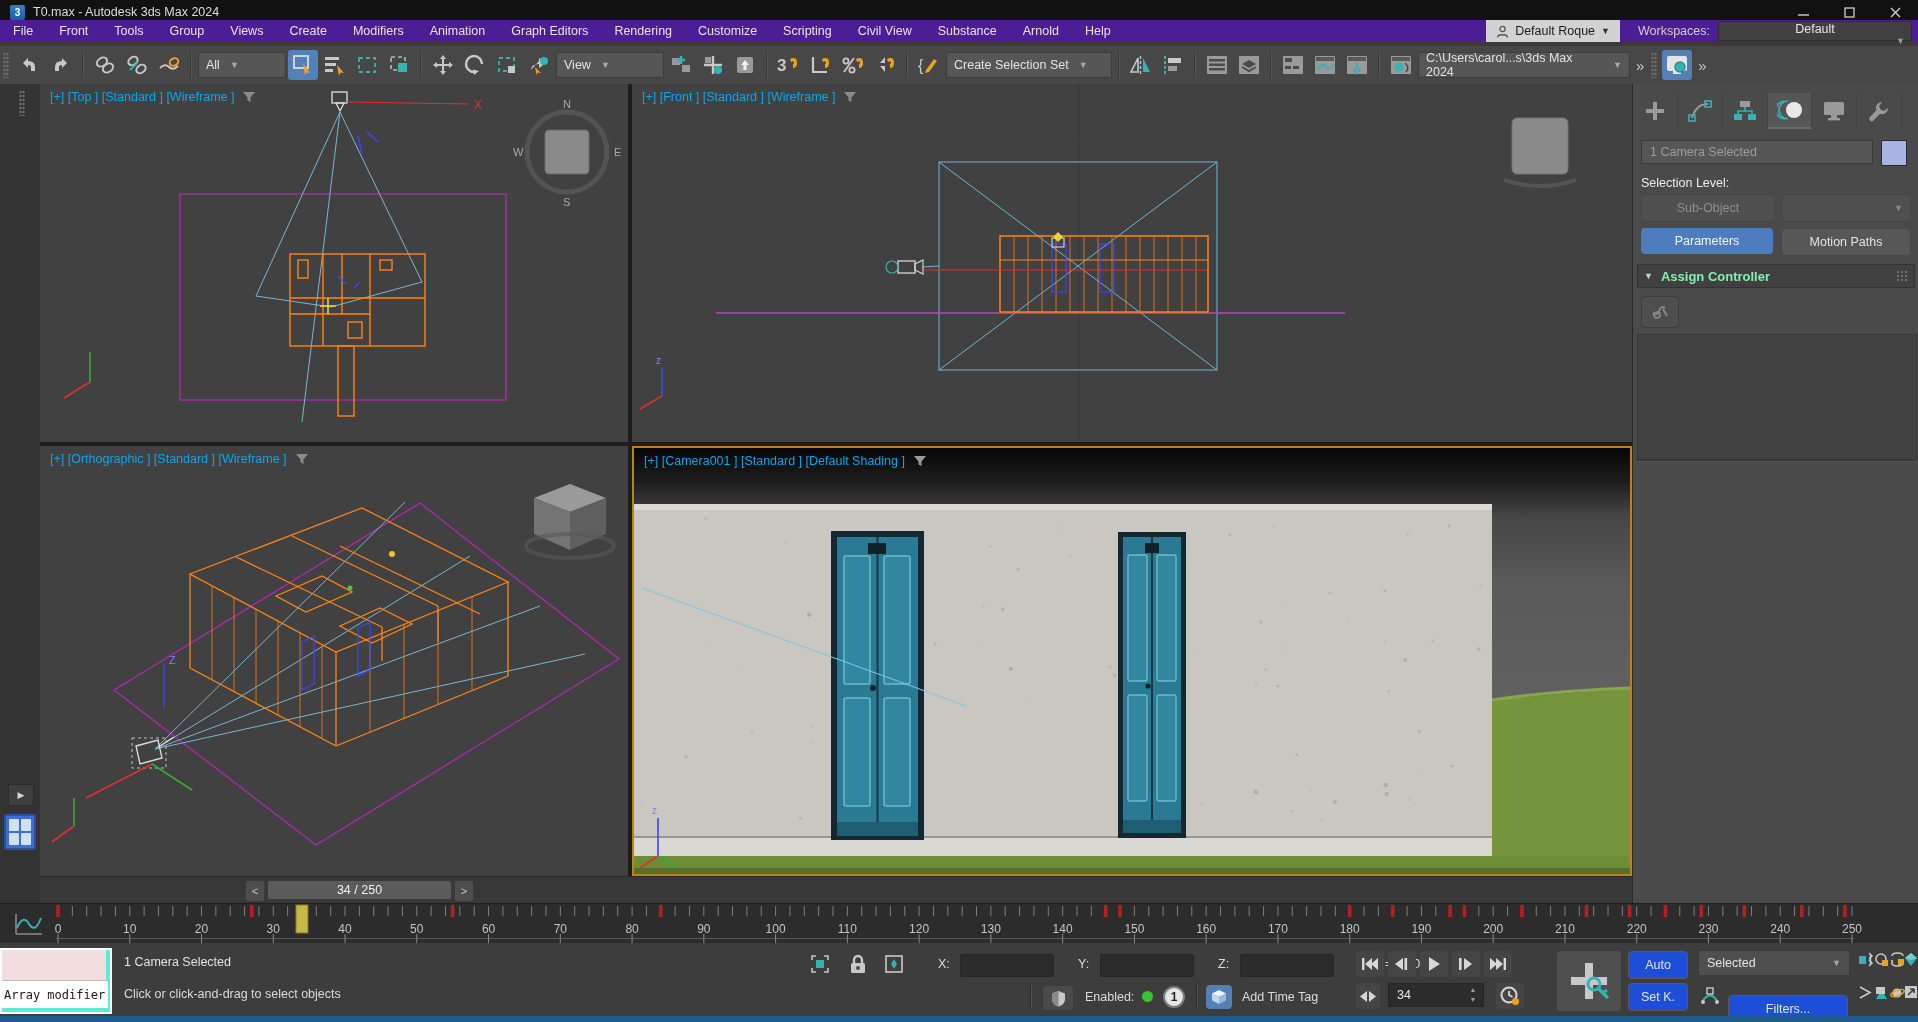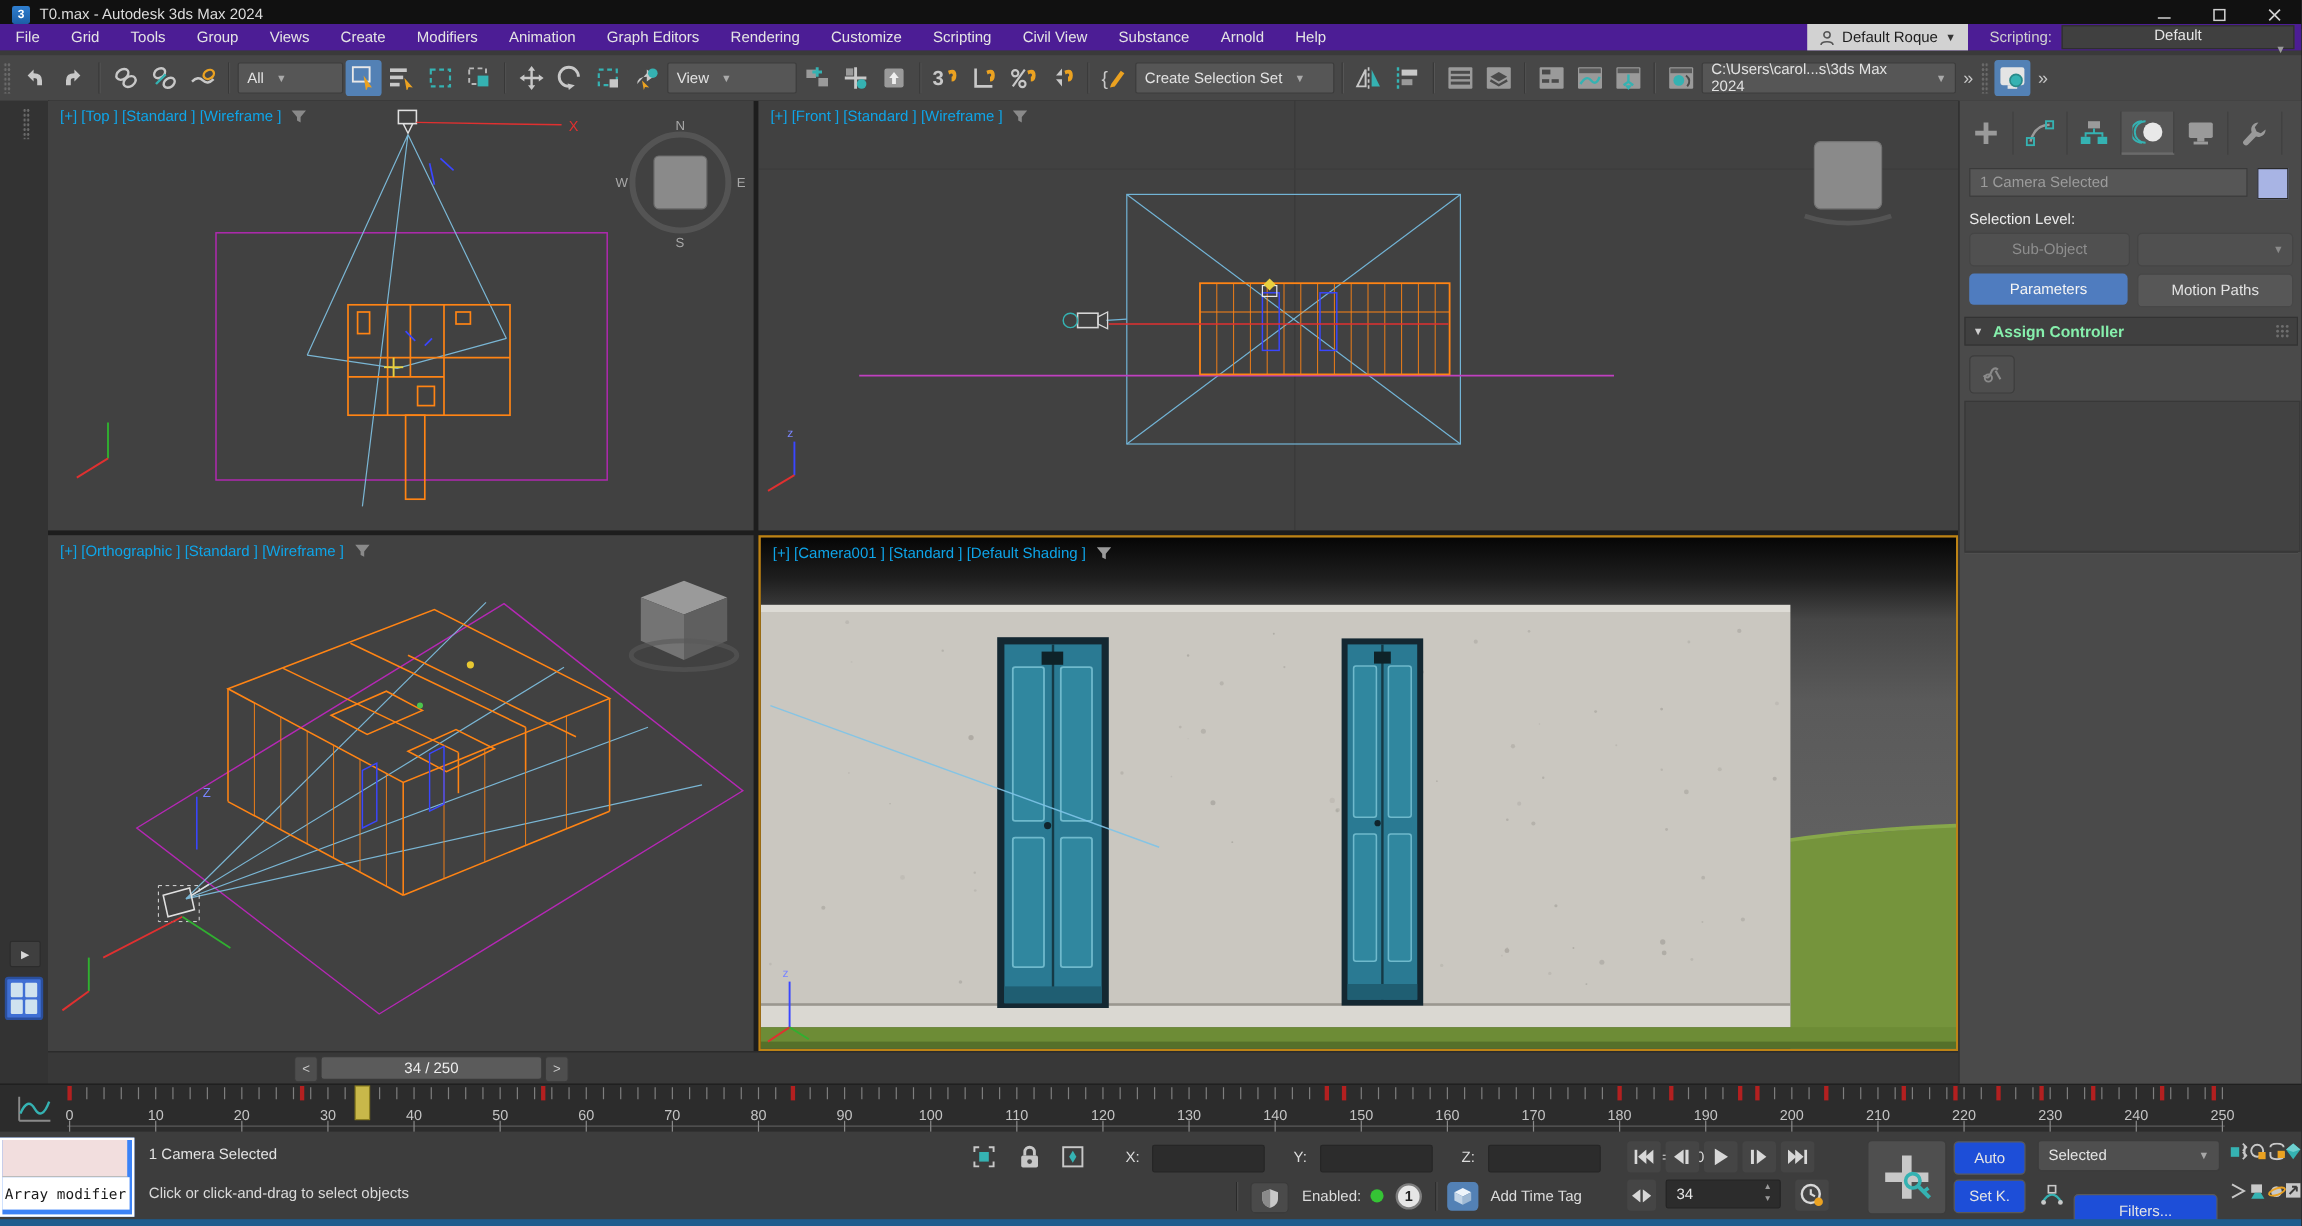--- a/index.html
+++ b/index.html
@@ -53,21 +53,21 @@
   .tshandle{position:absolute;left:205px;top:3px;height:20px;display:flex;gap:2px;}
   .tsbtn{width:18px;height:20px;background:#4e4e4e;border:1px solid #3a3a3a;border-radius:3px;color:#ccc;
          display:flex;align-items:center;justify-content:center;font-size:11px;}
   .tsval{width:185px;height:20px;background:#5b5b5b;border:1px solid #3a3a3a;border-radius:3px;color:#efefef;
          display:flex;align-items:center;justify-content:center;box-sizing:border-box;}
   
   .trackbar{left:0;top:903px;width:1918px;height:40px;background:#2c2c2c;border-top:1px solid #1f1f1f;}
   
   .statusbar{left:0;top:943px;width:1918px;height:73px;background:#3d3d3d;}
   .bluestrip{left:0;top:1016px;width:1918px;height:6px;background:#1f5c8e;}
-  .listenerbox{left:0;top:5px;width:108px;height:62px;border:2px solid #fff;background:#3b82f6;}
+  .listenerbox{left:0;top:5px;width:108px;height:62px;border:2px solid #fff;background:#5eead4;}
   .macropane{width:104px;height:30px;background:#f2dede;border-bottom:1px solid #bbb;}
   .listenerpane{width:104px;height:27px;background:#fff;color:#1a1a1a;
         font-family:"DejaVu Sans Mono",monospace;font-size:12px;display:flex;align-items:center;padding-left:2px;}
   .statustext1{left:124px;top:12px;color:#e2e2e2;}
   .statustext2{left:124px;top:44px;color:#dadada;}
   .sicon{position:absolute;width:24px;height:24px;display:flex;align-items:center;justify-content:center;border-radius:3px;}
   .coordlabel{position:absolute;color:#dcdcdc;}
   .coordfield{position:absolute;width:92px;height:21px;background:#2c2c2c;border:1px solid #262626;border-radius:2px;}
   .enbtn{position:absolute;width:30px;height:24px;background:#4a4a4a;border:1px solid #3a3a3a;border-radius:4px;
          display:flex;align-items:center;justify-content:center;}
@@ -134,21 +134,21 @@
       <div class="winbtn">
         <svg width="11" height="11">
             <path d="M1 1 L10 10 M10 1 L1 10" stroke="#cfcfcf" stroke-width="1.4"></path>
           </svg>
       </div>
     </div>
   </div>
 
   <div class="abs menubar">
     <span class="menuitem">File</span>
-    <span class="menuitem">Grid</span>
+    <span class="menuitem">Front</span>
     <span class="menuitem">Tools</span>
     <span class="menuitem">Group</span>
     <span class="menuitem">Views</span>
     <span class="menuitem">Create</span>
     <span class="menuitem">Modifiers</span>
     <span class="menuitem">Animation</span>
     <span class="menuitem">Graph Editors</span>
     <span class="menuitem">Rendering</span>
     <span class="menuitem">Customize</span>
     <span class="menuitem">Scripting</span>
@@ -157,21 +157,21 @@
     <span class="menuitem">Arnold</span>
     <span class="menuitem">Help</span>
     <div class="account">
       <svg width="13" height="13">
           <circle cx="6.5" cy="4" r="2.6" fill="none" stroke="#555" stroke-width="1.3"></circle>
           <path d="M1.5 12.5 C1.5 8.8 11.5 8.8 11.5 12.5" fill="none" stroke="#555" stroke-width="1.3"></path>
         </svg>
       <span>Default Roque</span>
       <span class="acc-arrow">▼</span>
     </div>
-    <span class="wslabel">Scripting:</span>
+    <span class="wslabel">Workspaces:</span>
     <div class="wsdrop">
       <span>Default</span>
       <span class="dd">▼</span>
     </div>
   </div>
 
   <div class="abs toolbar">
     <div class="grip"></div>
     <div class="tbtn">
       <svg width="22" height="20">

